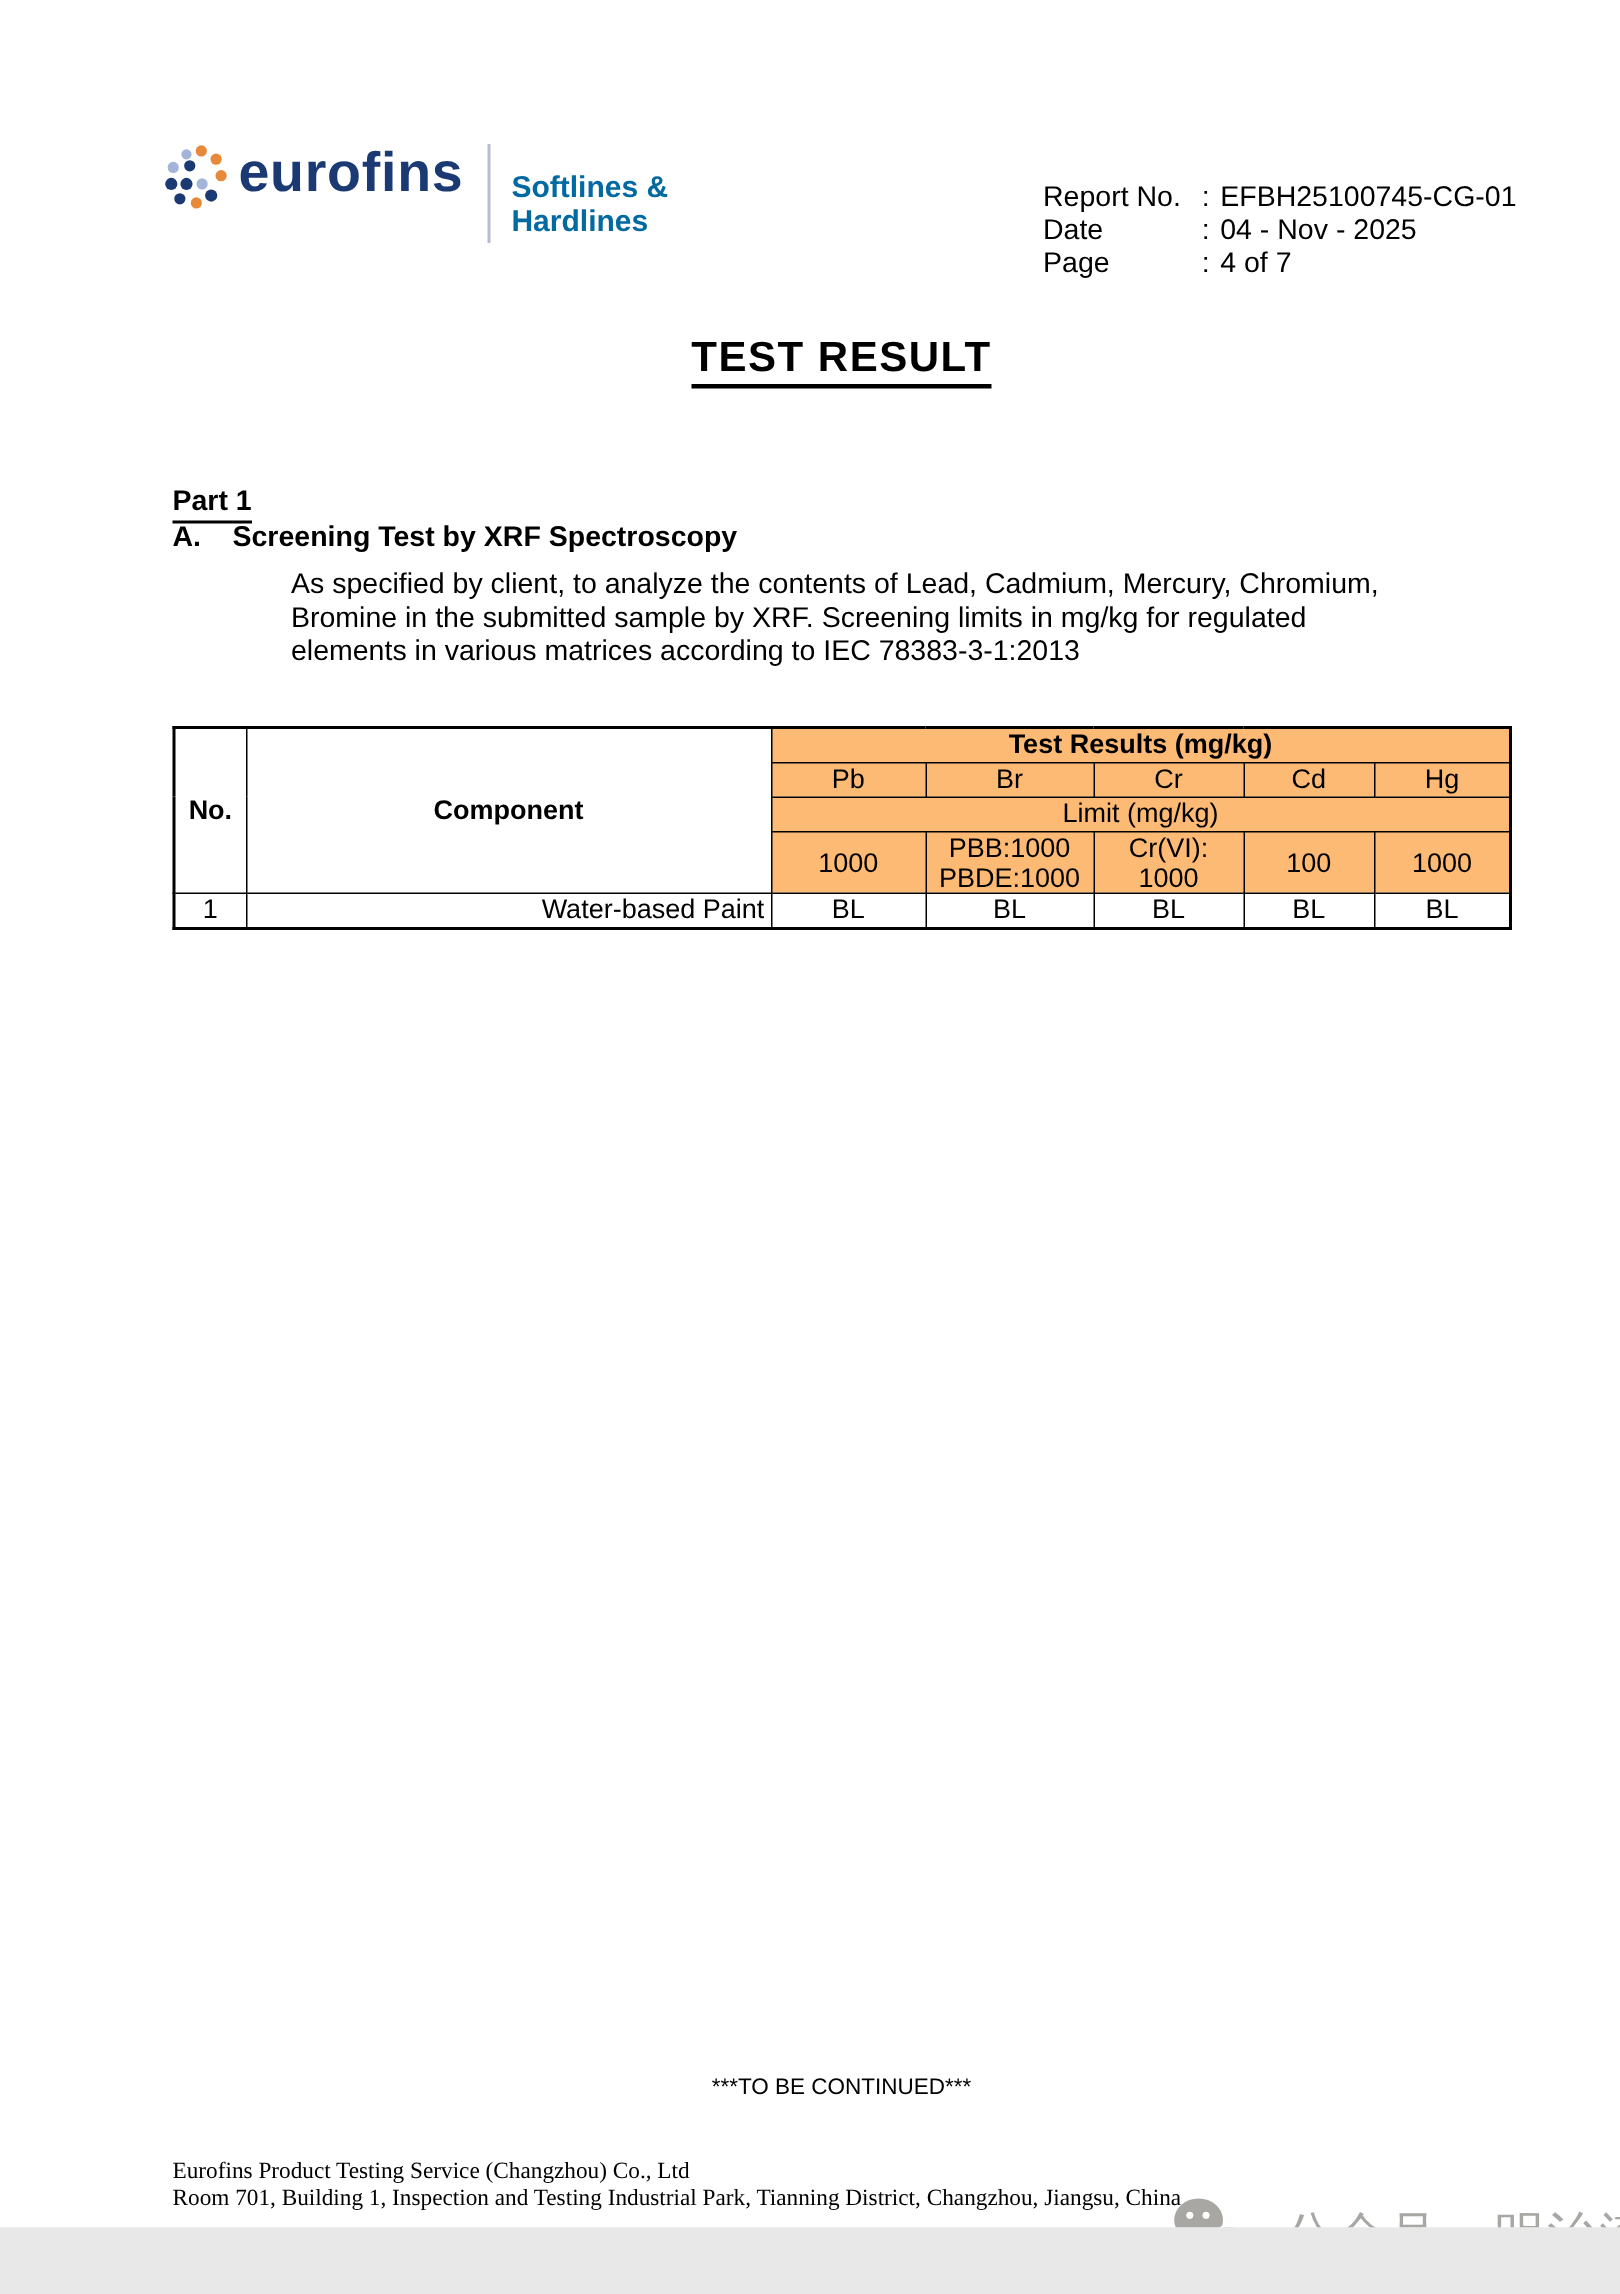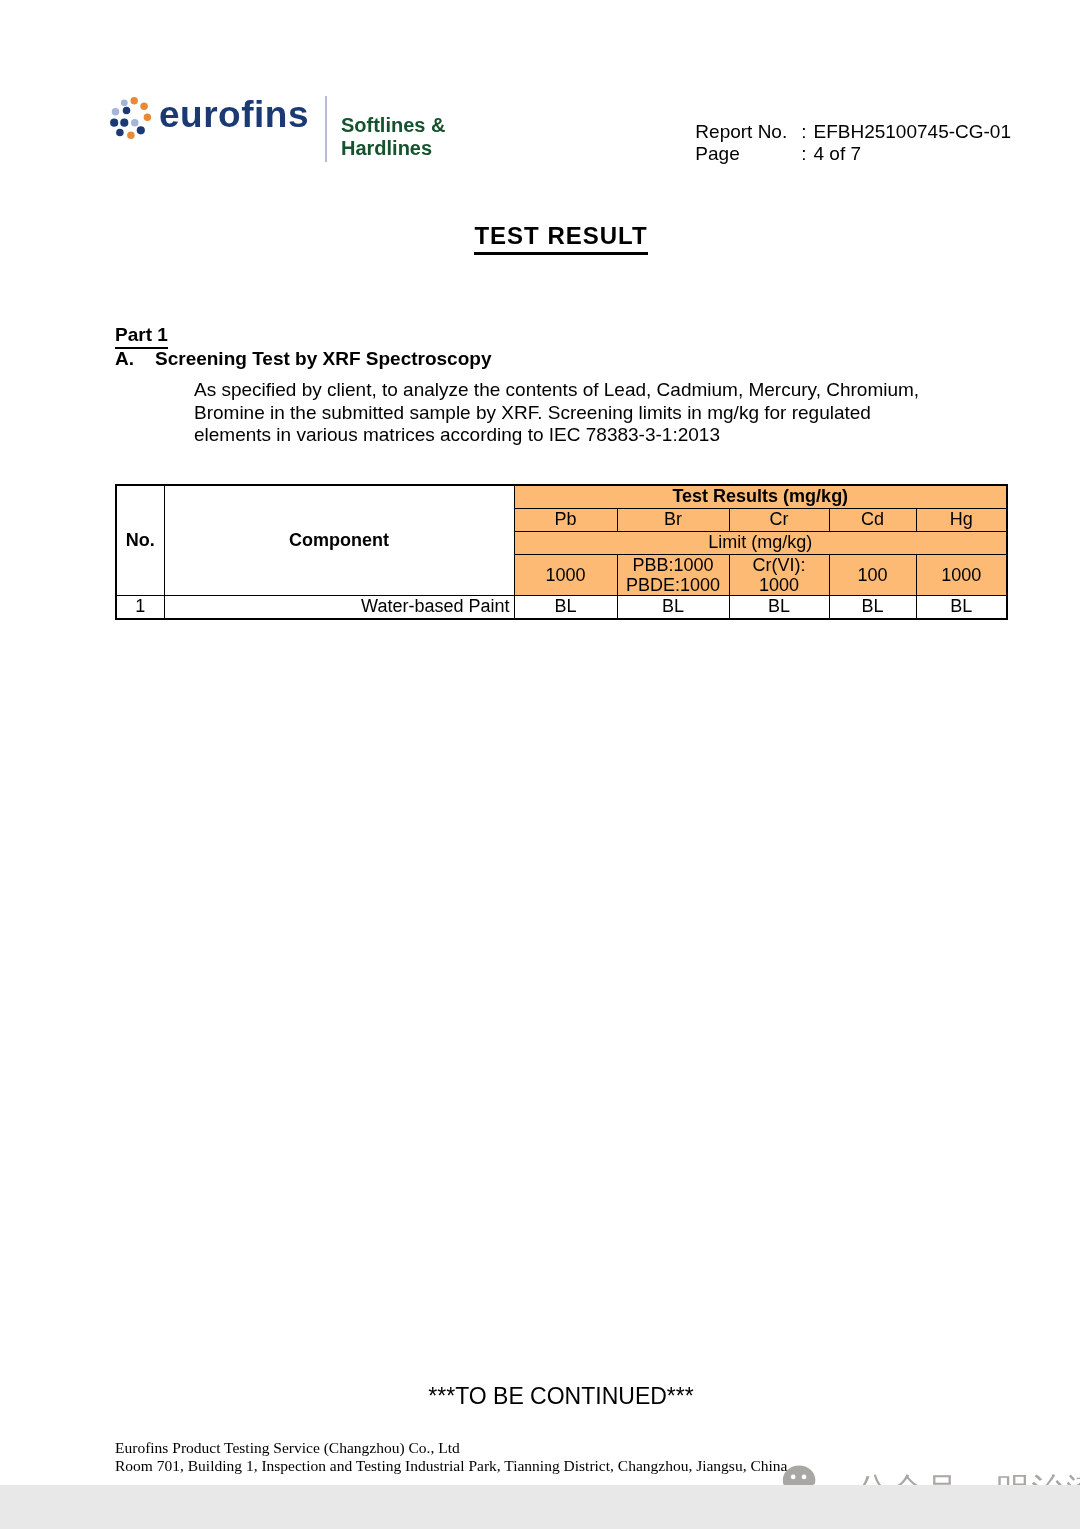--- a/index.html
+++ b/index.html
@@ -35,21 +35,21 @@
   }
   .logo-divider {
     width: 2px;
     height: 66px;
     background: #b4bdd4;
     margin: 4px 14px 0 16px;
   }
   .logo-division {
     font-size: 20px;
     font-weight: 700;
-    color: #14532d;
+    color: #0369a1;
     line-height: 23px;
     padding-top: 22px;
   }
 
   
   .report-meta {
     position: absolute;
     top: 121px;
     right: 69px;
     font-size: 19px;
@@ -71,21 +71,21 @@
 
   .doc-title-wrap {
     position: absolute;
     top: 222px;
     left: 0;
     width: 100%;
     text-align: center;
   }
   .doc-title {
     display: inline-block;
-    font-size: 24px;
+    font-size: 28px;
     font-weight: 700;
     letter-spacing: 1px;
     border-bottom: 3px solid #000;
     padding-bottom: 2px;
   }
 
   .part-label {
     position: absolute;
     top: 324px;
     left: 0;
@@ -144,21 +144,21 @@
   .row-h4 { height: 40px; }
   .row-h5 { height: 24px; }
 
   
   .continued {
     position: absolute;
     top: 1383px;
     left: 0;
     width: 100%;
     text-align: center;
-    font-size: 23px;
+    font-size: 15px;
   }
   .footer-address {
     position: absolute;
     top: 1439px;
     left: 0;
     font-family: "Liberation Serif", serif;
     font-size: 15.5px;
     line-height: 17.5px;
   }
 
@@ -208,20 +208,25 @@
   </div>
 
   <table class="report-meta">
     <tbody>
         <tr>
       <td class="meta-label">Report No.</td>
       <td class="meta-sep">:</td>
       <td class="meta-value">EFBH25100745-CG-01</td>
     </tr>
     <tr>
+      <td class="meta-label">Date</td>
+      <td class="meta-sep">:</td>
+      <td class="meta-value">04 - Nov - 2025</td>
+    </tr>
+    <tr>
       <td class="meta-label">Page</td>
       <td class="meta-sep">:</td>
       <td class="meta-value">4 of 7</td>
     </tr>
   </tbody>
     </table>
 
   <div class="content">
 
     <div class="doc-title-wrap">

